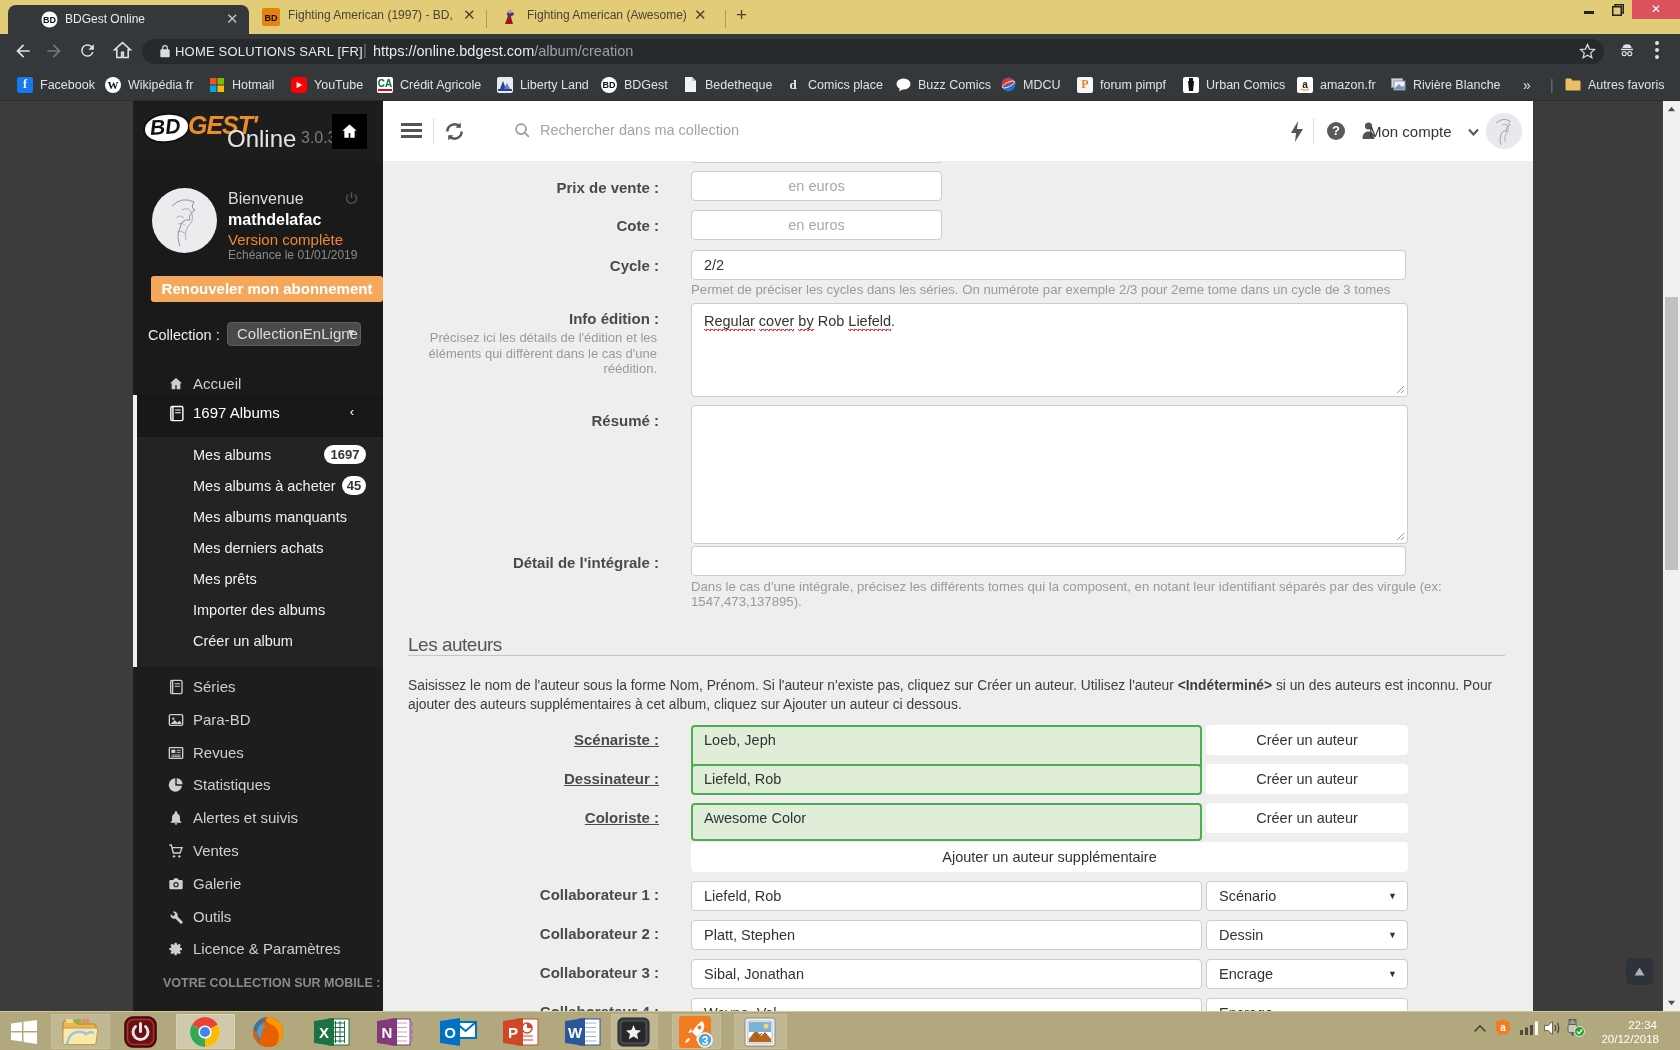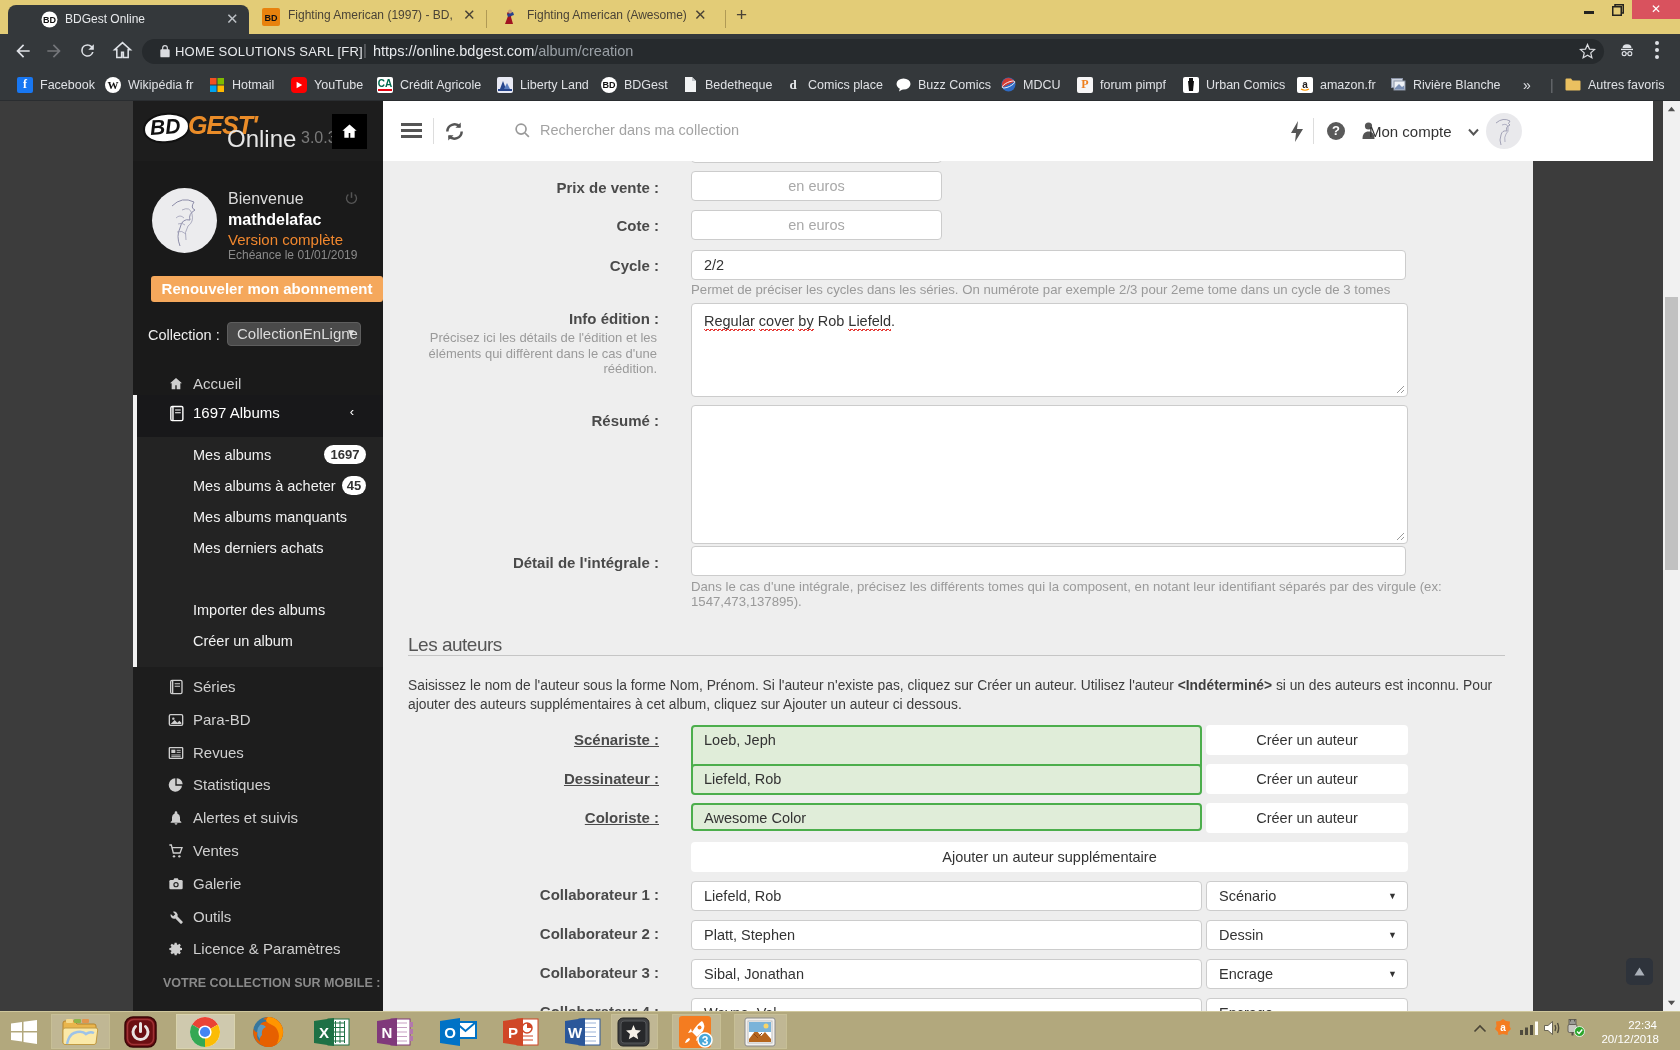--- a/index.html
+++ b/index.html
@@ -22,21 +22,21 @@
 .navic { color:#dee1e6; }
 #urlpill { position:absolute; left:142px; top:5px; width:1462px; height:25px; border-radius:13px; background:#262a2d; }
 .bm { position:absolute; top:0; display:inline-flex; align-items:center; height:33px; }
 .bmtxt { color:#dfe1e5; font-size:12.5px; margin-left:7px; white-space:nowrap; }
 .bmico { width:16px; height:16px; border-radius:2px; display:inline-flex; align-items:center; justify-content:center; flex:0 0 auto; }
 
 
 #page { position:absolute; top:101px; left:0; width:1663px; height:910px; background:#3c3c3c; }
 #sidebar { position:absolute; left:133px; top:0; width:250px; height:910px; background:#262626; }
 #main { position:absolute; left:383px; top:0; width:1150px; height:910px; background:#eeeeee; }
-#pgheader { position:absolute; left:383px; top:0; width:1270px; height:60px; background:#ffffff; }
+#pgheader { position:absolute; left:383px; top:0; width:1150px; height:60px; background:#ffffff; }
 
 
 #sblogo { position:absolute; left:0; top:0; width:250px; height:60px; background:#1d1d1d; }
 #sbuser { position:absolute; left:0; top:60px; width:250px; height:198px; background:#1a1a1a; }
 #renew { position:absolute; left:18px; top:175px; width:232px; height:26px; background:#f5a85c; border-radius:3px; color:#fff; font-weight:bold; font-size:15px; text-align:center; line-height:26px; }
 #sbmenu { position:absolute; left:0; top:258px; width:250px; height:652px; background:#1a1a1a; }
 #sbmenu2 { position:absolute; left:0; top:566px; width:250px; height:344px; background:#1d1d1d; }
 .mrow { position:absolute; left:0; width:288px; height:33px; color:#cfcfcf; font-size:15px; }
 .mrow .mic { position:absolute; left:35px; top:8px; width:16px; height:16px; }
 .mrow .mlb { position:absolute; left:60px; top:7px; }
@@ -415,20 +415,23 @@
       <div class="srow" style="top:83px">
             <span class="abs" style="left:56px">Mes albums à acheter</span>
             <span class="badge" style="left:205px;top:-2px;width:24px;height:19px;line-height:19px">45</span>
           </div>
       <div class="srow" style="top:114px">
             <span class="abs" style="left:56px">Mes albums manquants</span>
           </div>
       <div class="srow" style="top:145px">
             <span class="abs" style="left:56px">Mes derniers achats</span>
           </div>
+      <div class="srow" style="top:176px">
+            <span class="abs" style="left:56px">Mes prêts</span>
+          </div>
       <div class="srow" style="top:207px">
             <span class="abs" style="left:56px">Importer des albums</span>
           </div>
       <div class="srow" style="top:238px">
             <span class="abs" style="left:56px">Créer un album</span>
           </div>
     </div>
     <span class="abs" style="left:30px;top:875px;font-size:12.5px;font-weight:bold;color:#8a8a8a;white-space:nowrap">VOTRE COLLECTION SUR MOBILE :</span>
   </div>
   <div id="main">
@@ -475,21 +478,21 @@
     <div class="abs" style="left:25px;top:554px;width:1097px;border-top:1px solid #c5c5c5"></div>
     <div class="abs" style="left:25px;top:575px;width:1140px;font-size:13.8px;color:#3d3d3d;line-height:19.3px">Saisissez le nom de l'auteur sous la forme Nom, Prénom. Si l'auteur n'existe pas, cliquez sur Créer un auteur. Utilisez l'auteur <b>&lt;Indéterminé&gt;</b> si un des auteurs est inconnu. Pour<br>ajouter des auteurs supplémentaires à cet album, cliquez sur Ajouter un auteur ci dessous.</div>
 
     <div class="flabel" style="left:76px;top:630px;width:200px"><u>Scénariste :</u></div>
     <div class="ginp" style="left:308px;top:624px;width:511px;height:45px">Loeb, Jeph</div>
     <div class="wbtn" style="left:823px;top:624px;width:202px;height:30px;line-height:30px">Créer un auteur</div>
     <div class="flabel" style="left:76px;top:669px;width:200px"><u>Dessinateur :</u></div>
     <div class="ginp" style="left:308px;top:663px;width:511px;height:31px">Liefeld, Rob</div>
     <div class="wbtn" style="left:823px;top:663px;width:202px;height:30px;line-height:30px">Créer un auteur</div>
     <div class="flabel" style="left:76px;top:708px;width:200px"><u>Coloriste :</u></div>
-    <div class="ginp" style="left:308px;top:702px;width:511px;height:28px">Awesome Color</div>
+    <div class="ginp" style="left:308px;top:702px;width:511px;height:38px">Awesome Color</div>
     <div class="wbtn" style="left:823px;top:702px;width:202px;height:30px;line-height:30px">Créer un auteur</div>
     <div class="wbtn" style="left:308px;top:741px;width:717px;height:30px;line-height:30px">Ajouter un auteur supplémentaire</div>
 
     <div class="flabel" style="left:76px;top:785px;width:200px">Collaborateur 1 :</div>
     <div class="inp" style="left:308px;top:780px;width:511px;height:30px">
           <span class="itxt" style="left:12px;top:6px">Liefeld, Rob</span>
         </div>
     <div class="inp" style="left:823px;top:780px;width:202px;height:30px">
           <span class="itxt" style="left:12px;top:6px">Scénario</span>
           <span class="abs" style="right:10px;top:9px;font-size:9px;color:#333">▼</span>

